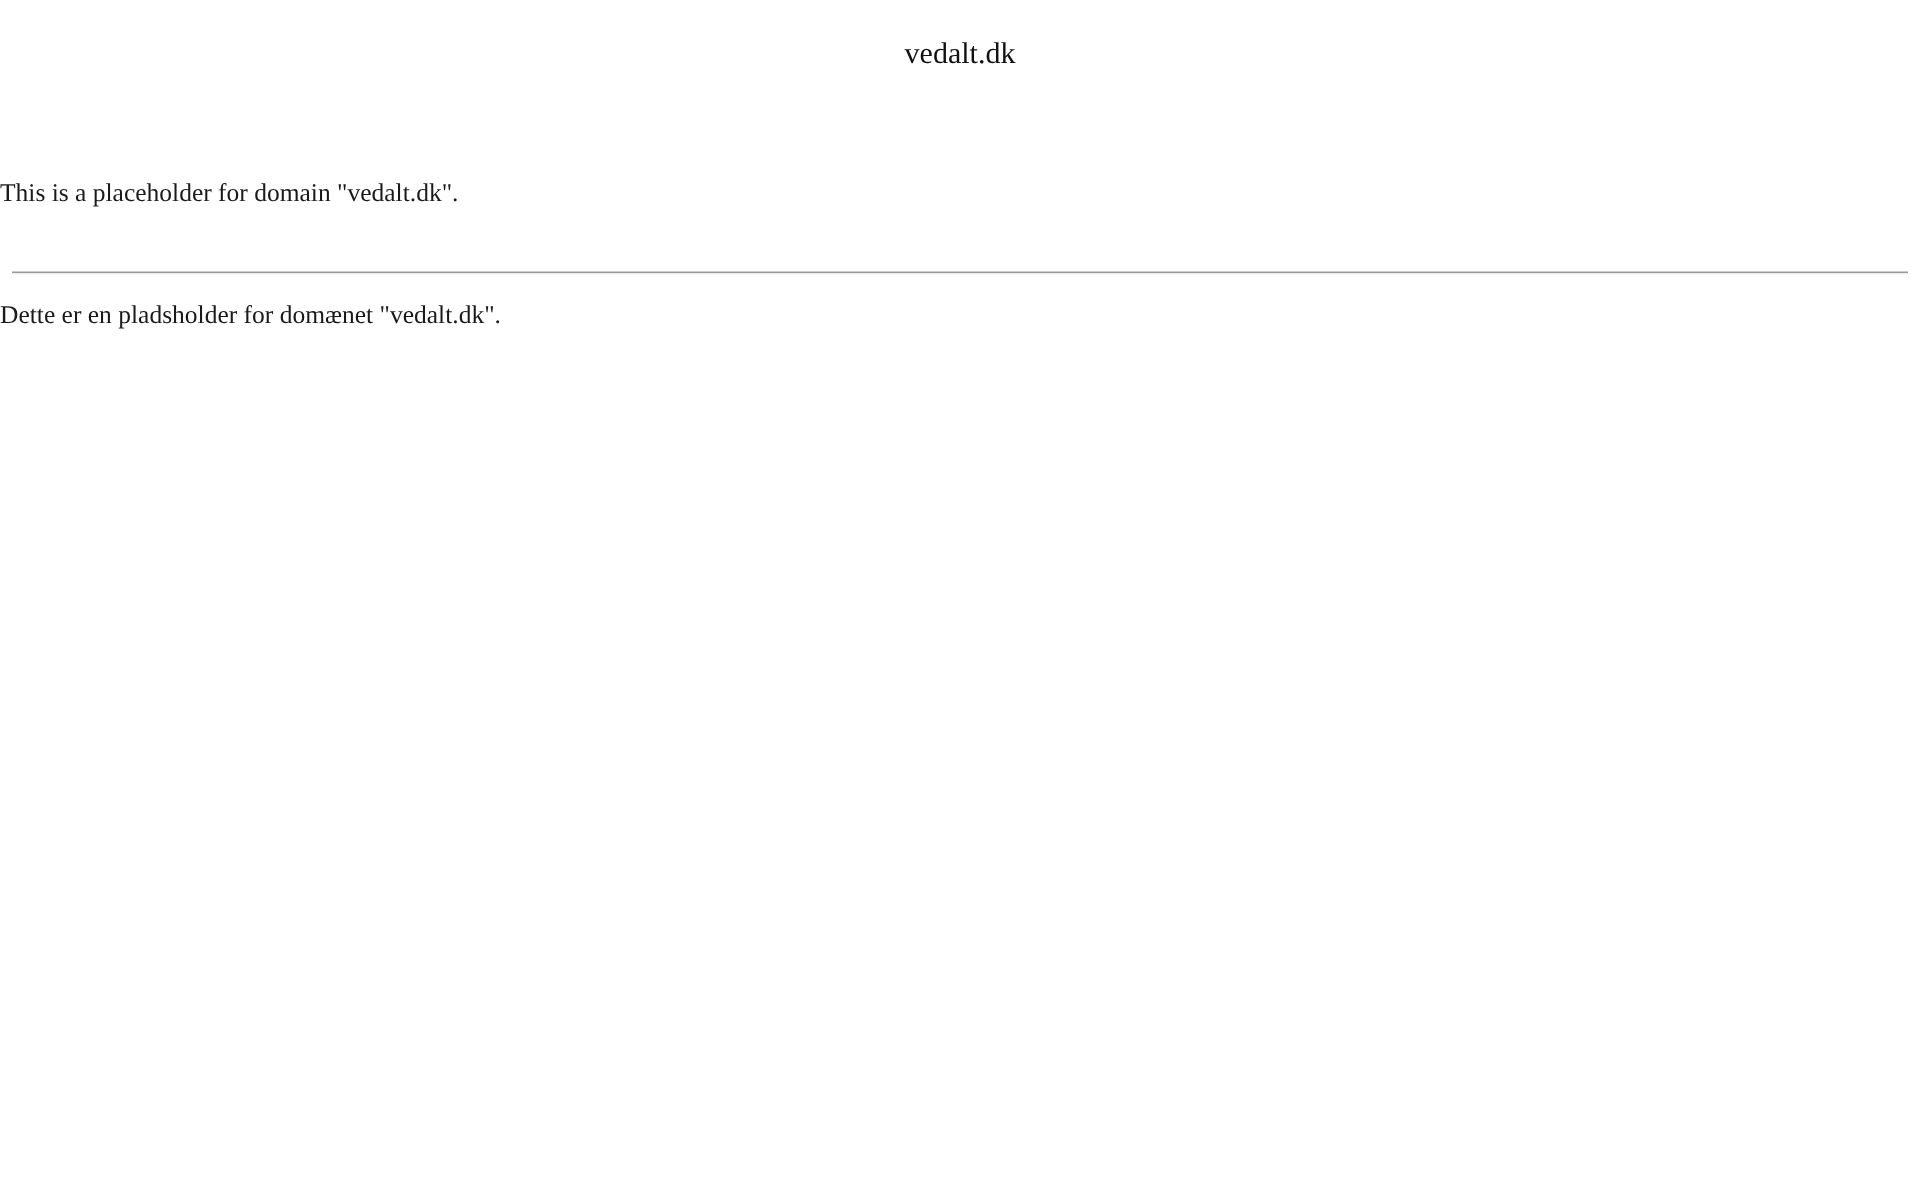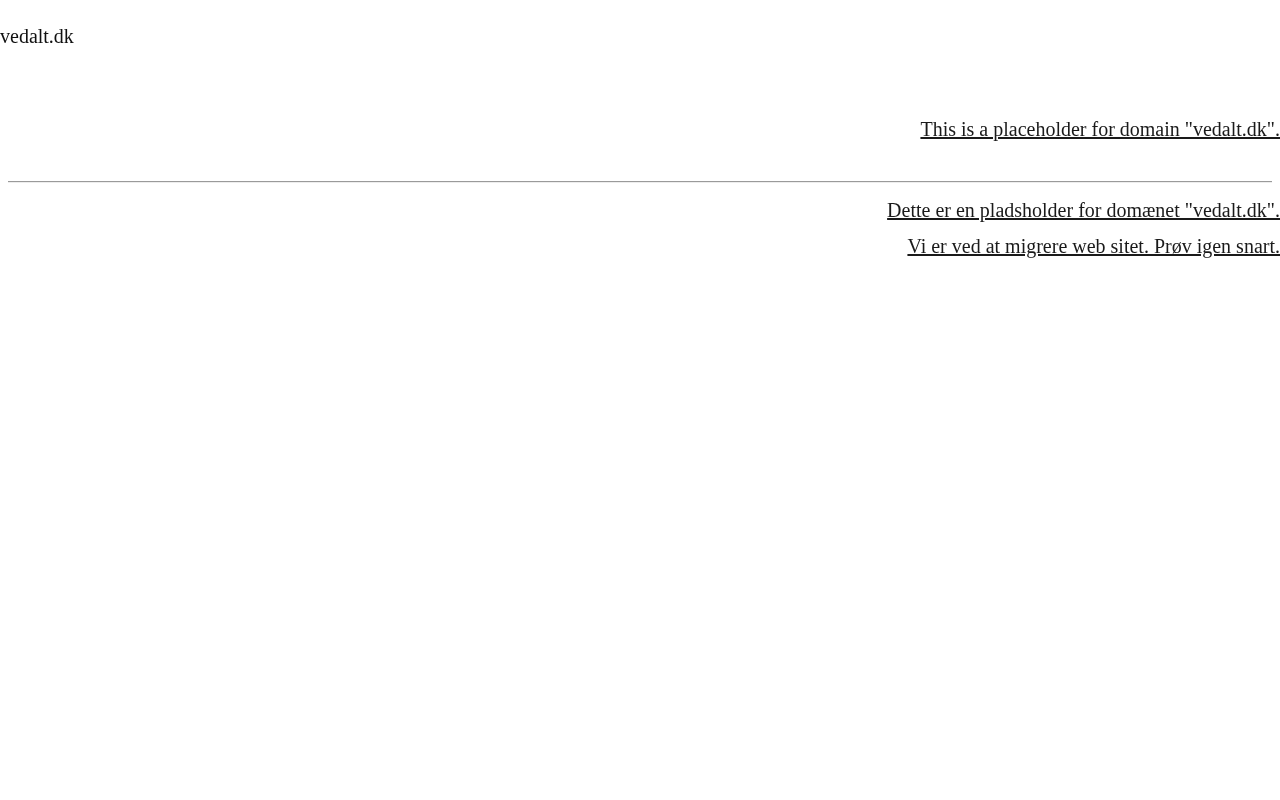--- a/index.html
+++ b/index.html
@@ -11,30 +11,29 @@
     width: 1280px;
     height: 800px;
     font-family: "Liberation Serif", "DejaVu Serif", serif;
     color: #111111;
   }
   .page-title {
     margin: 25px 0 0 0;
     font-size: 20px;
     font-weight: normal;
     line-height: 23px;
-    text-align: left;
+    text-align: center;
     color: #111111;
   }
   .ph-line {
-    font-size: 20px;
+    font-size: 17px;
     line-height: 18px;
-    text-align: right;
+    text-align: left;
     margin: 18px 0 0 0;
     color: #1a1a1a;
-    text-decoration: underline;
   }
   .ph-line.first-en {
     margin-top: 72px;
   }
   .ph-line.first-da {
   }
   hr.divider {
     height: 0;
     border: none;
     border-top: 1px solid #9a9a9a;
@@ -48,14 +47,13 @@
 <div>
   <h1 class="page-title">vedalt.dk</h1>
 
   <p class="ph-line first-en">This is a placeholder for domain "vedalt.dk".</p>
 
 
   <hr class="divider">
 
   <p class="ph-line first-da">Dette er en pladsholder for domænet "vedalt.dk".</p>
 
-  <p class="ph-line">Vi er ved at migrere web sitet. Prøv igen snart.</p>
 </div>
 
 </body></html>

